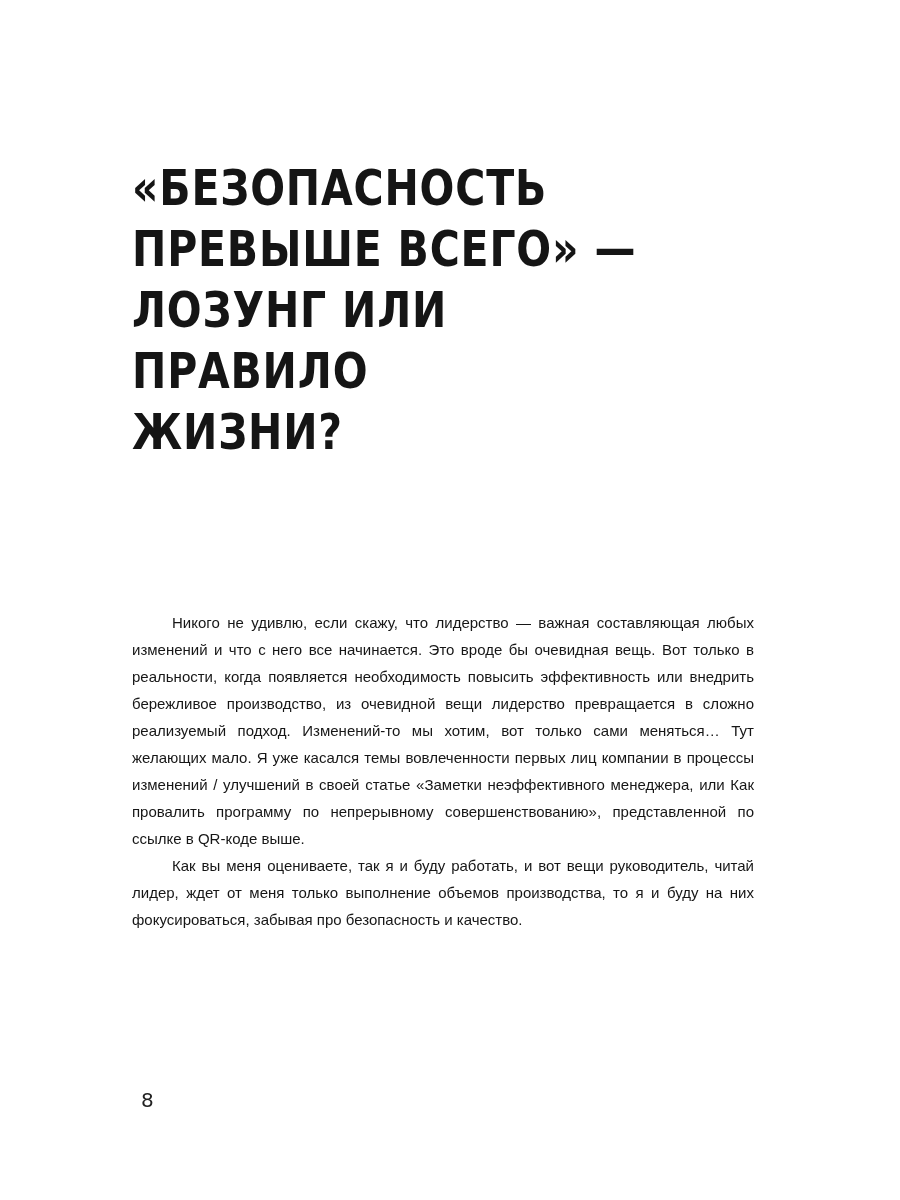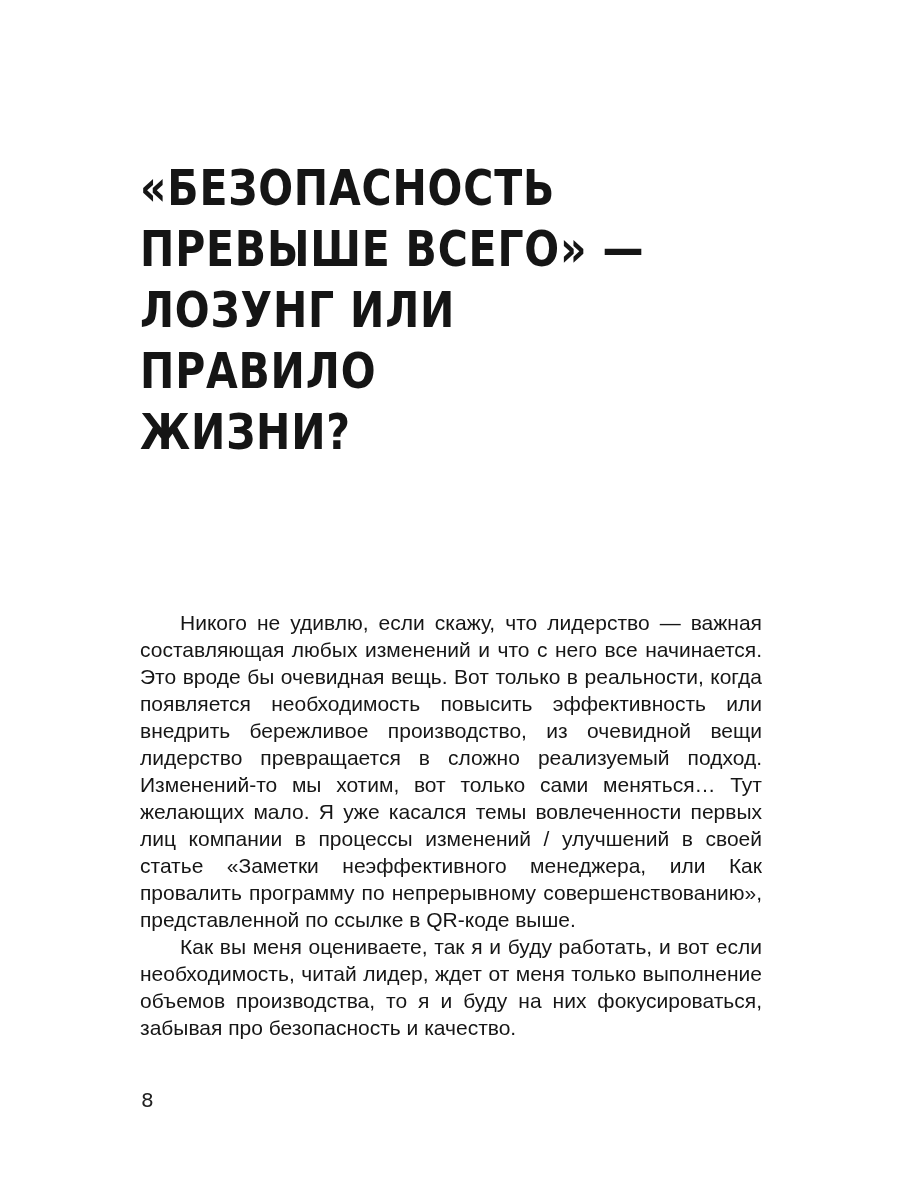--- a/index.html
+++ b/index.html
@@ -12,41 +12,41 @@
       position: relative;
       width: 900px;
       height: 1200px;
       background: #ffffff;
       overflow: hidden;
       color: #101010;
       box-sizing: border-box;
     }
     .content-column {
       position: absolute;
-      left: 140px;
+      left: 132px;
       top: 0;
       width: 622px;
     }
     .heading {
       margin: 158px 0 0 0;
       font-family: "DejaVu Sans", sans-serif;
       font-weight: 800;
       font-size: 50px;
       line-height: 61px;
       letter-spacing: 1px;
       color: #151515;
       white-space: pre-line;
       transform: scaleX(0.82);
       transform-origin: left top;
       text-transform: uppercase;
     }
     .body-text {
       margin-top: 146px;
       font-family: "Liberation Sans", sans-serif;
-      font-size: 21px;
+      font-size: 15px;
       line-height: 27px;
       color: #161616;
       text-align: justify;
       hyphens: auto;
       -webkit-hyphens: auto;
     }
     .body-text p {
       margin: 0;
       text-indent: 40px;
     }
@@ -63,17 +63,17 @@
 <body>
 
 <div class="page">
   <div class="content-column">
     <h1 class="heading">«БЕЗОПАСНОСТЬ
 ПРЕВЫШЕ ВСЕГО» —
 ЛОЗУНГ ИЛИ ПРАВИЛО
 ЖИЗНИ?</h1>
     <div class="body-text">
       <p>Никого не удивлю, если скажу, что лидерство — важная составляющая любых изменений и что с него все начинается. Это вроде бы очевидная вещь. Вот только в реальности, когда появляется необходимость повысить эффективность или внедрить бережливое производство, из очевидной вещи лидерство превращается в сложно реализуемый подход. Изменений-то мы хотим, вот только сами меняться… Тут желающих мало. Я уже касался темы вовлеченности первых лиц компании в процессы изменений / улучшений в своей статье «Заметки неэффективного менеджера, или Как провалить программу по непрерывному совершенствованию», представленной по ссылке в QR-коде выше.</p>
-      <p>Как вы меня оцениваете, так я и буду работать, и вот если необходимость, читай лидер, ждет от меня только выполнение объемов производства, то я и буду на них фокусироваться, забывая про безопасность и качество.</p>
+      <p>Как вы меня оцениваете, так я и буду работать, и вот вещи руководитель, читай лидер, ждет от меня только выполнение объемов производства, то я и буду на них фокусироваться, забывая про безопасность и качество.</p>
     </div>
   </div>
   <div class="page-number">8</div>
 </div>
 
 </body></html>

